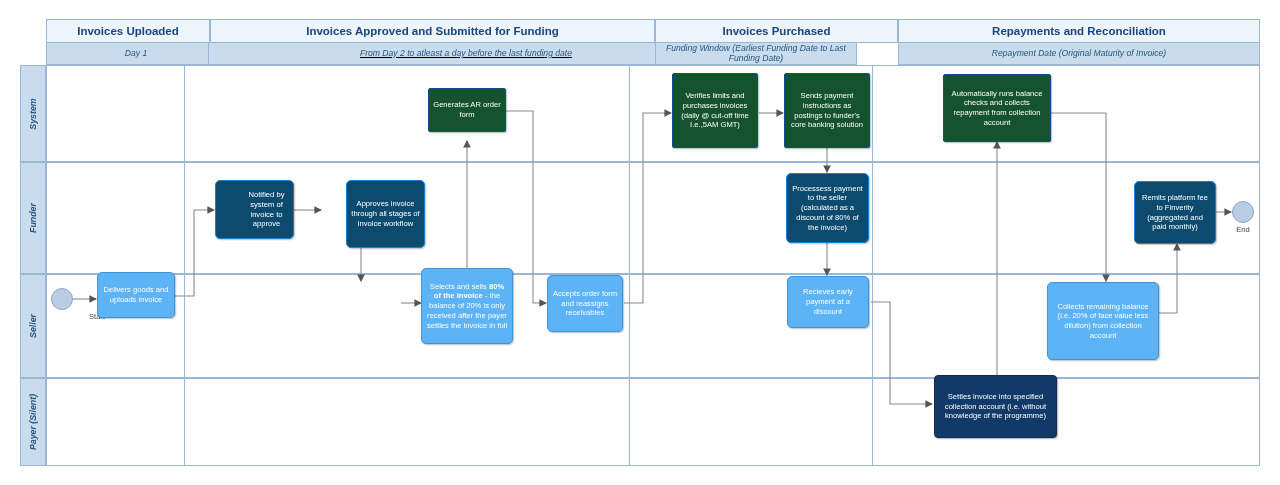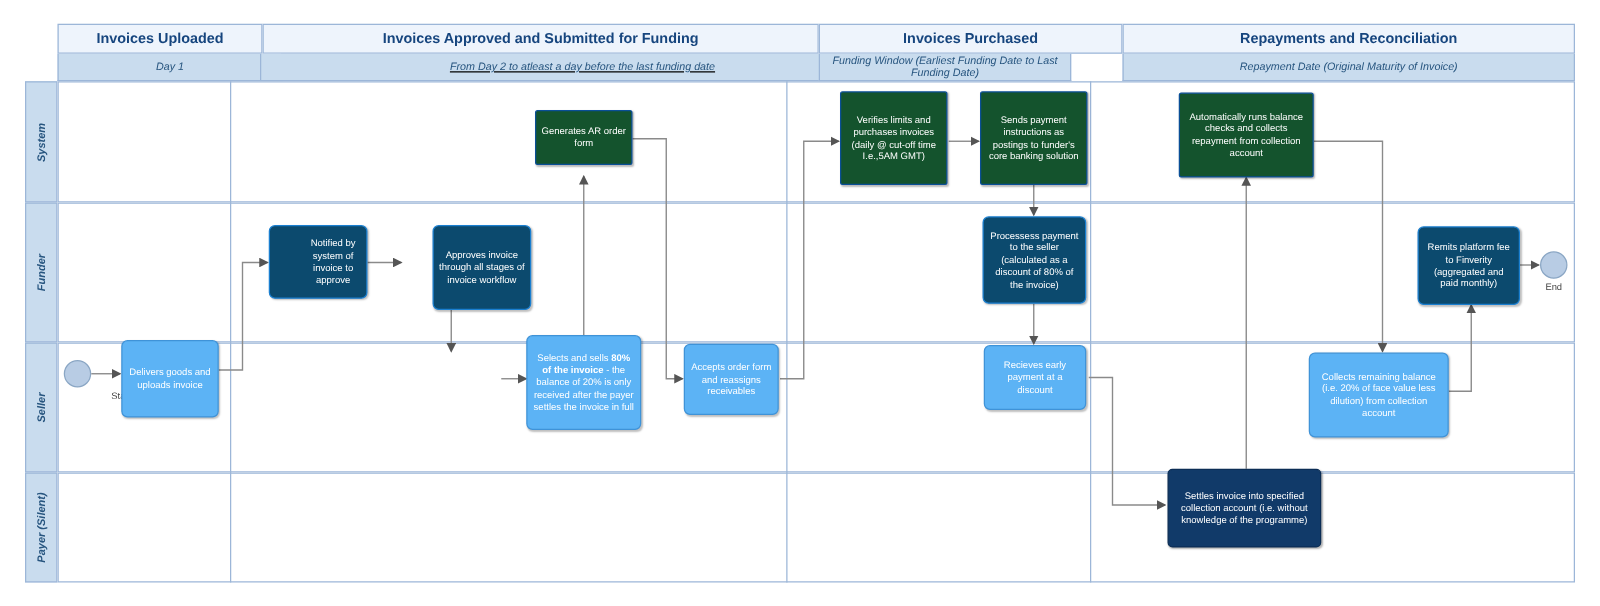--- a/index.html
+++ b/index.html
@@ -181,38 +181,38 @@
     </div>
 
   <div class="node n-mid" style="left:786px;top:173px;width:83px;height:70px;">
     <span class="txt">Processess payment to the seller (calculated as a discount of 80% of the invoice)</span>
     </div>
 
   <div class="node n-mid" style="left:1134px;top:181px;width:82px;height:63px;">
     <span class="txt">Remits platform fee to Finverity (aggregated and paid monthly)</span>
     </div>
 
-  <div class="node n-light" style="left:97px;top:272px;width:78px;height:62px;">
+  <div class="node n-light" style="left:97px;top:272px;width:78px;height:46px;">
     <span class="txt">Delivers goods and uploads invoice</span>
     </div>
 
 
   <div class="node n-light" style="left:421px;top:268px;width:92px;height:76px;">
     <span class="txt"><span>Selects and sells </span><b>80% of the invoice</b><span> - the balance of 20% is only received after the payer settles the invoice in full</span></span>
     </div>
 
   <div class="node n-light" style="left:787px;top:276px;width:82px;height:52px;">
     <span class="txt">Recieves early payment at a discount</span>
     </div>
 
   <div class="node n-light" style="left:547px;top:275px;width:76px;height:57px;">
     <span class="txt">Accepts order form and reassigns receivables</span>
     </div>
 
-  <div class="node n-light" style="left:1047px;top:282px;width:112px;height:68px;">
+  <div class="node n-light" style="left:1047px;top:282px;width:112px;height:78px;">
     <span class="txt">Collects remaining balance (i.e. 20% of face value less dilution) from collection account</span>
     </div>
 
   <div class="node n-navy" style="left:934px;top:375px;width:123px;height:63px;">
     <span class="txt">Settles invoice into specified collection account (i.e. without knowledge of the programme)</span>
     </div>
 
 </div>
 
 </body></html>

